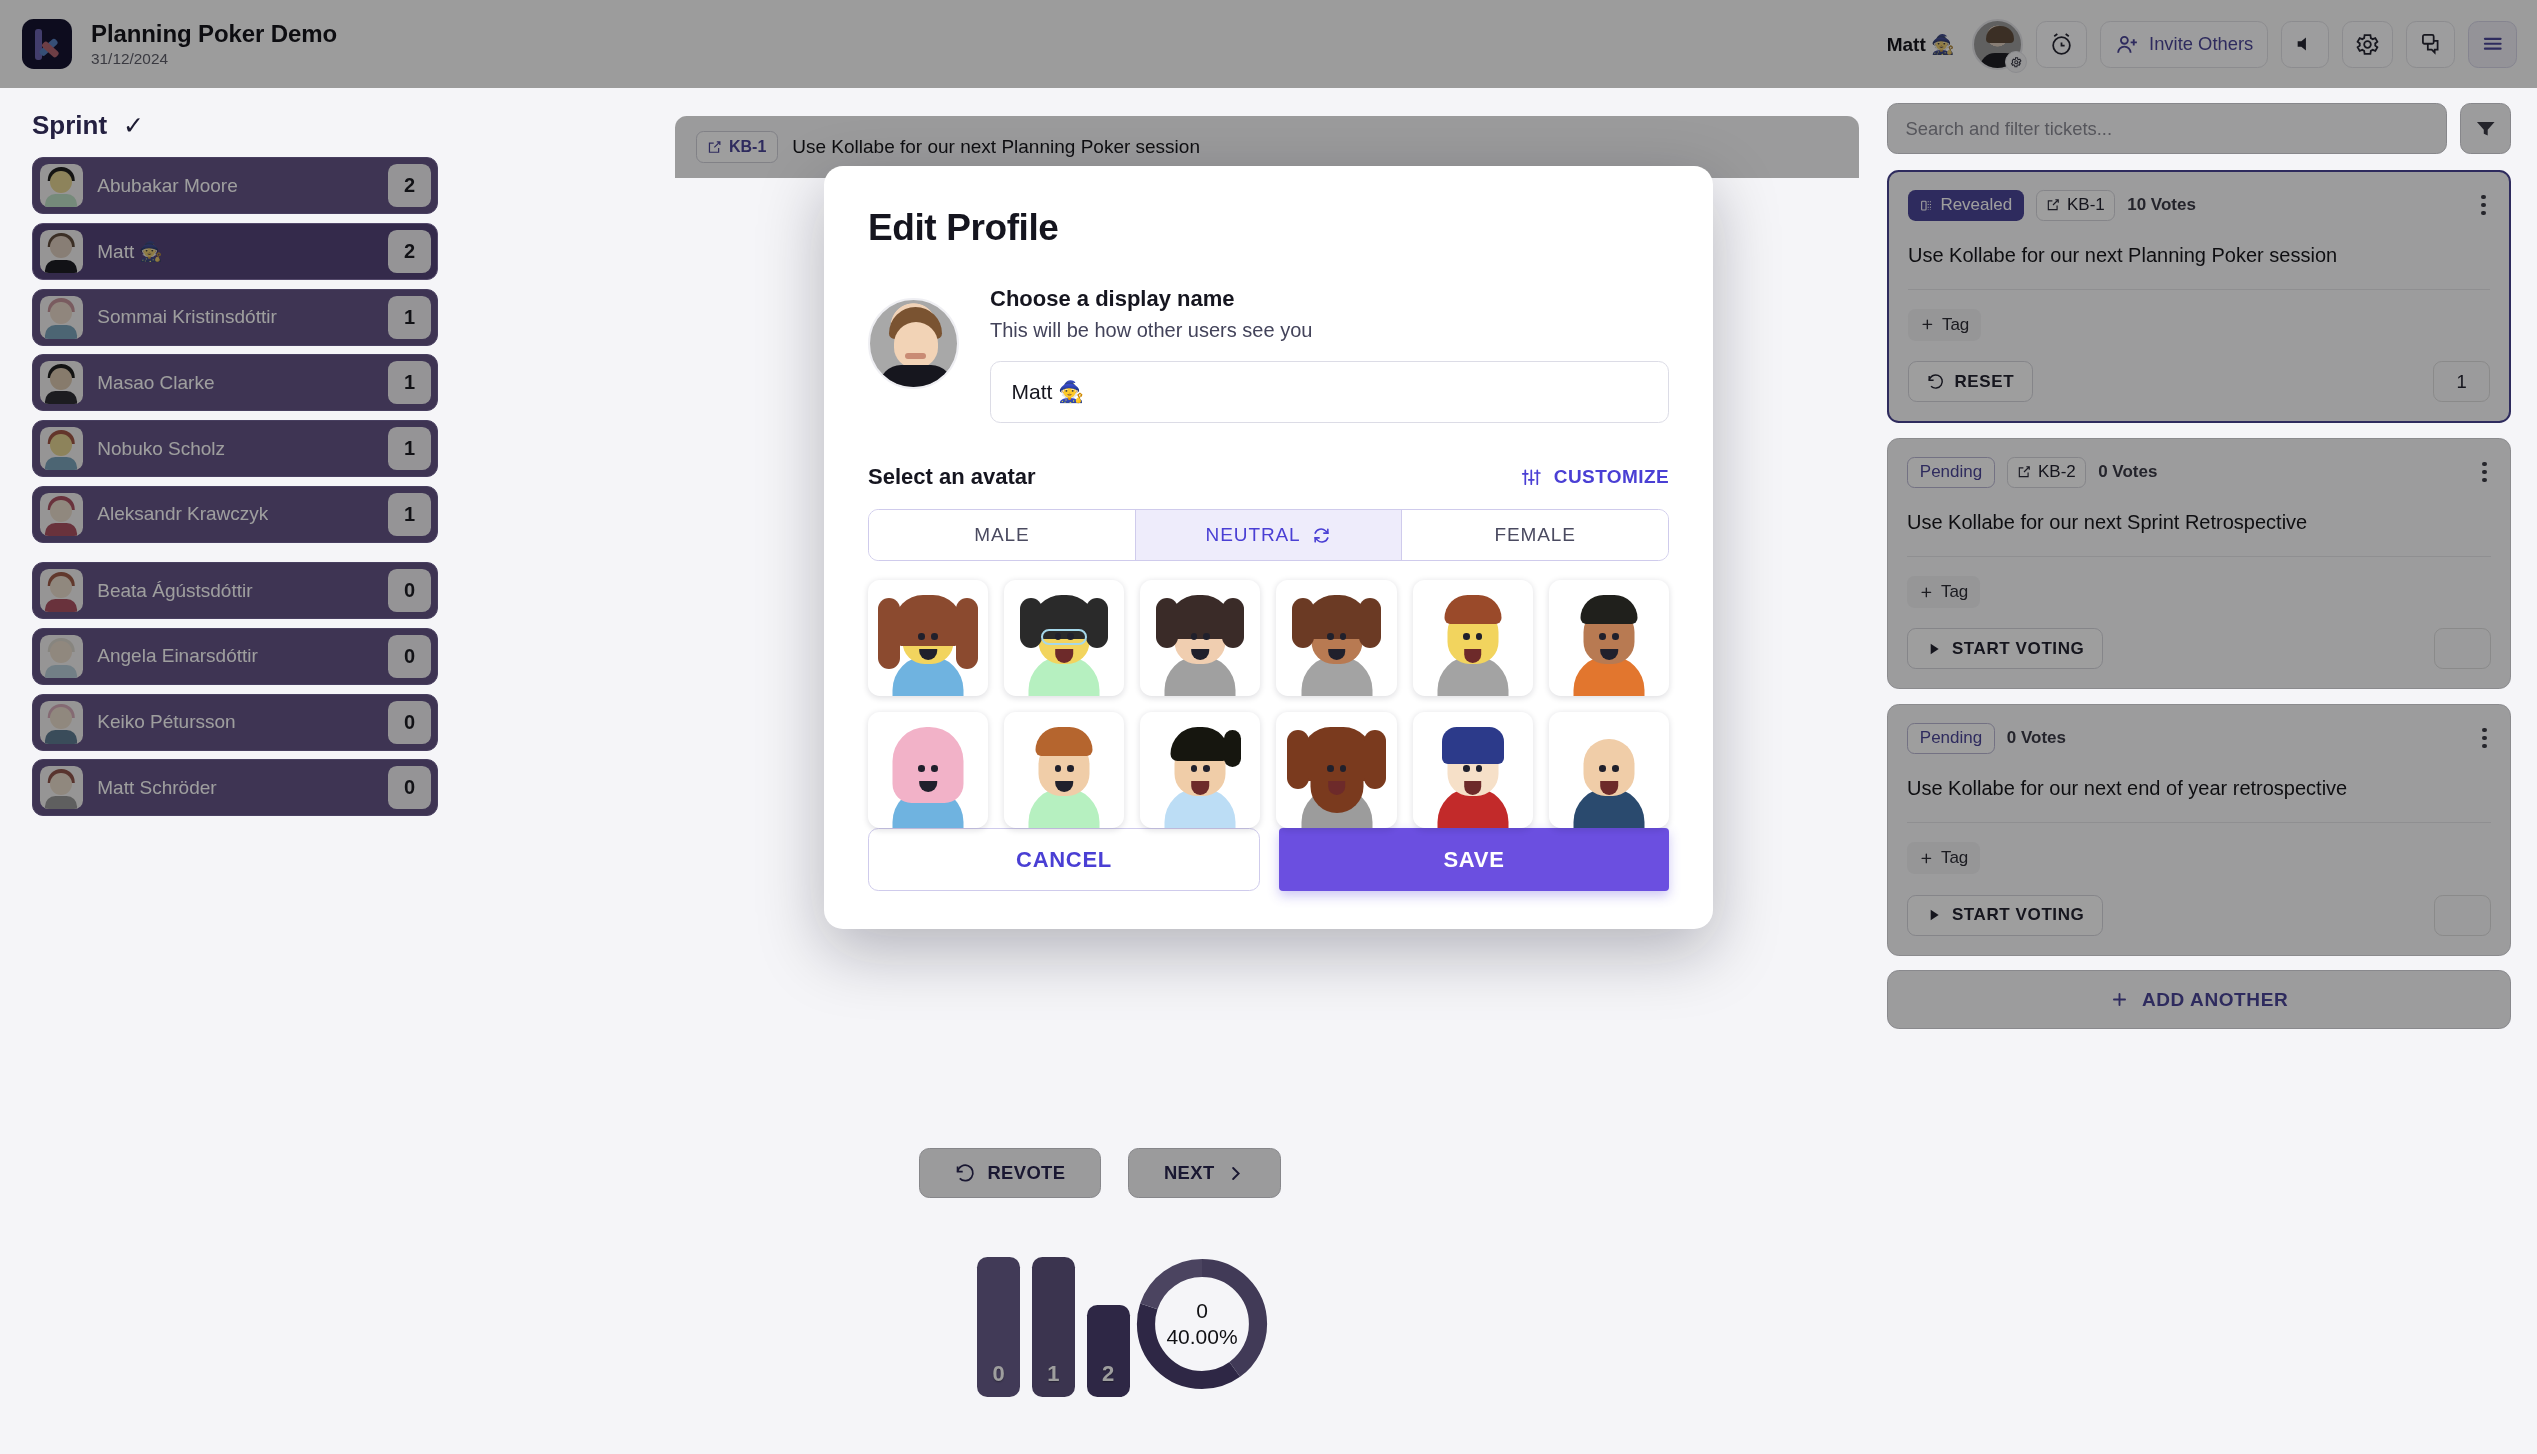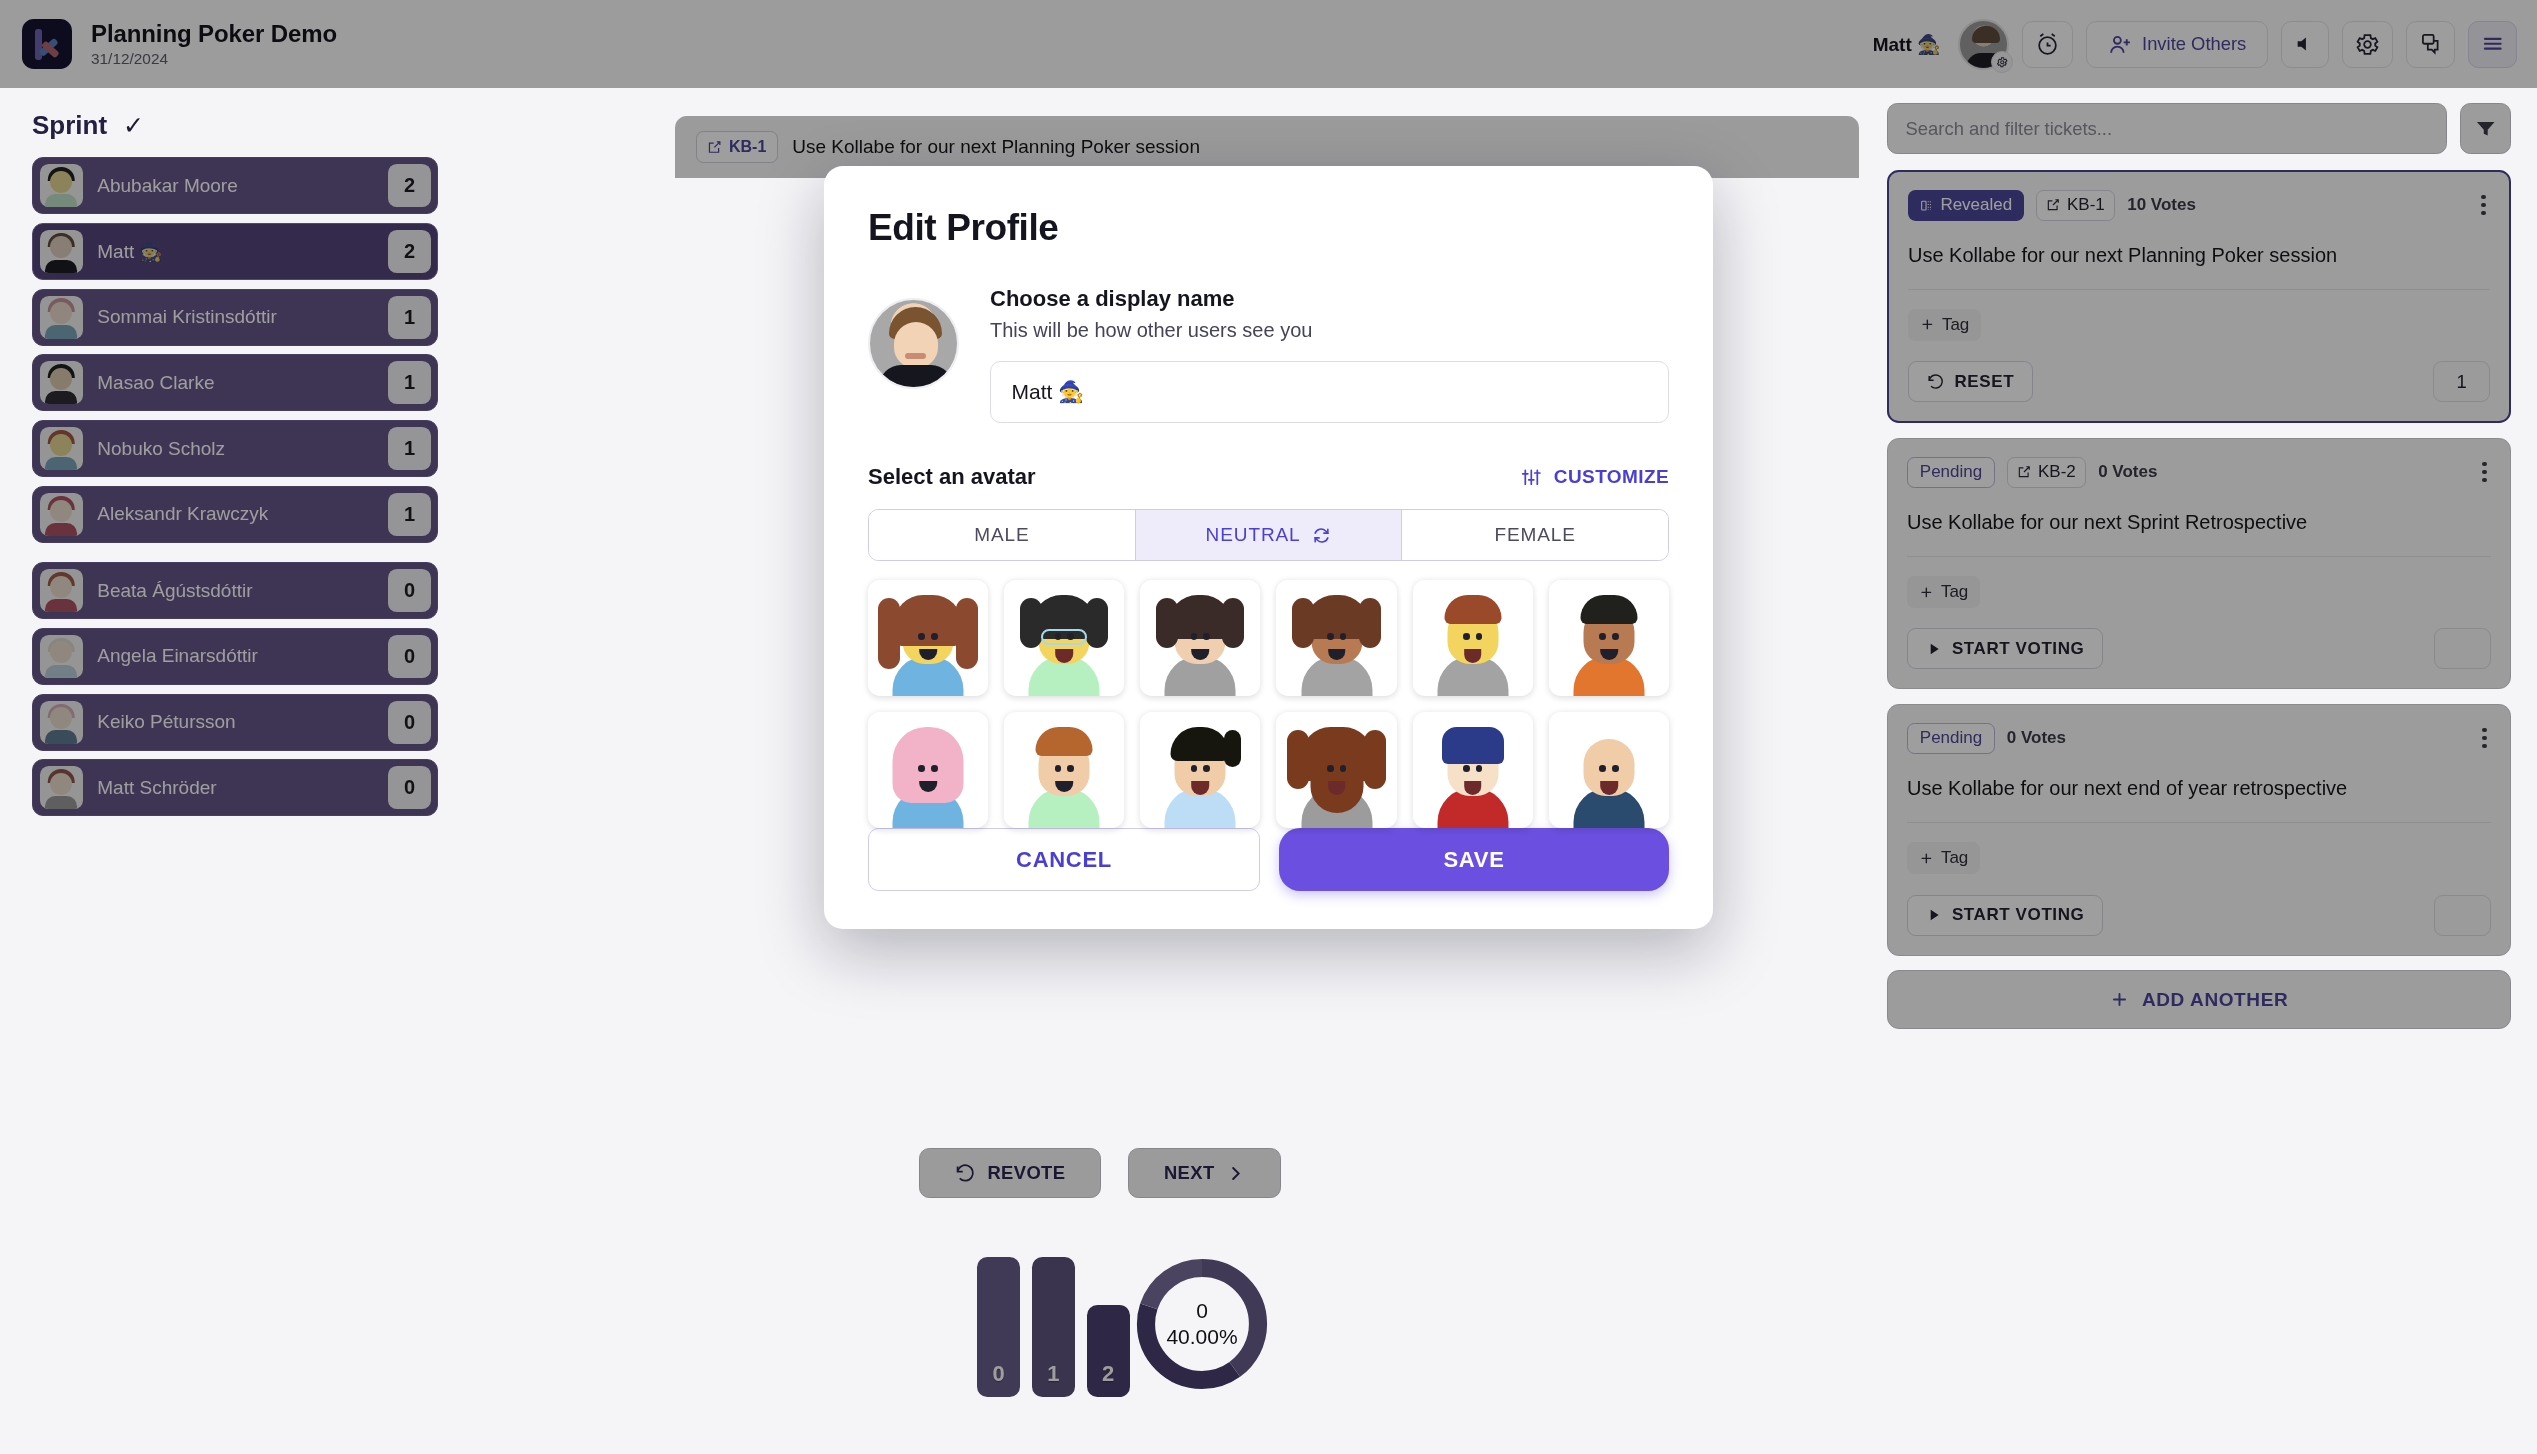--- a/index.html
+++ b/index.html
@@ -52,21 +52,21 @@
   #avatar-gear {
     position:absolute; right:-3.7px; bottom:-3.7px; width:22px; height:22px; border-radius:50%;
     background:#f2f2f6; border:1.5px solid #e2e2ea; display:flex; align-items:center; justify-content:center;
   }
   .hbtn {
     height: 47px; min-width: 47px; border-radius: 10.3px;
     border: 1.1px solid #e2e2ea; background: #fdfdff;
     display: flex; align-items: center; justify-content: center; gap: 8.8px;
     padding: 0 11.8px; cursor: pointer;
   }
-  #invite-btn { padding: 0 21px; text-align: center; }
+  #invite-btn { padding: 0 14px; text-align: center; }
   #invite-label { font-size: 18.4px; color: #4a3fd4; font-weight: 500; }
   .hbtn.active { background:#eeedfb; border-color:#d6d4f5; }
 
   
   #left-panel { position: absolute; left: 0; top: 110px; width: 470px; }
   #voted-head { display:flex; align-items:center; gap:16px; padding-left: 32px; margin-bottom: 16px;}
   #voted-title { font-size: 26px; font-weight: 700; color: #3b2f8f; }
   #voted-check { font-size: 25px; color:#2f2a6e; line-height: 1; }
   .voter-row {
     margin: 0 32px 8.8px 32px;
@@ -245,21 +245,21 @@
   .ava-mouth { position:absolute; left:50%; top:69px; transform:translateX(-50%); width:17.6px; height:10.3px; border-radius:0 0 10.3px 10.3px; background:#20202c; }
   .ava-beard { position:absolute; left:50%; top:57px; transform:translateX(-50%); width:53px; height:44px; border-radius:0 0 26.5px 26.5px; }
   .ava-glasses { position:absolute; left:50%; top:49px; transform:translateX(-50%); width:46px; height:16px; border:2.9px solid #a5d8ea; border-radius:8.8px; }
   #modal-actions { display:flex; gap: 19px; }
   #cancel-button {
     flex:1; height: 63px; border-radius: 10.3px; background:#fff; border:1.1px solid #cfcbec;
     font-size: 22px; color:#4a3fd4; font-weight:600; letter-spacing:0.7px; cursor:pointer;
     font-family:"Liberation Sans", sans-serif;
   }
   #save-button {
-    flex:1; height: 63px; border-radius: 21px; background:#6b4fe0; border:none;
+    flex:1; height: 63px; border-radius: 4px; background:#6b4fe0; border:none;
     font-size: 22px; color:#fff; font-weight:700; letter-spacing:0.7px; cursor:pointer;
     font-family:"Liberation Sans", sans-serif;
     box-shadow: 0 4.4px 11.8px rgba(90,70,220,.3);
   }
   svg { display:block; }
 </style>
 </head>
 <body>
 
 <div id="app">

